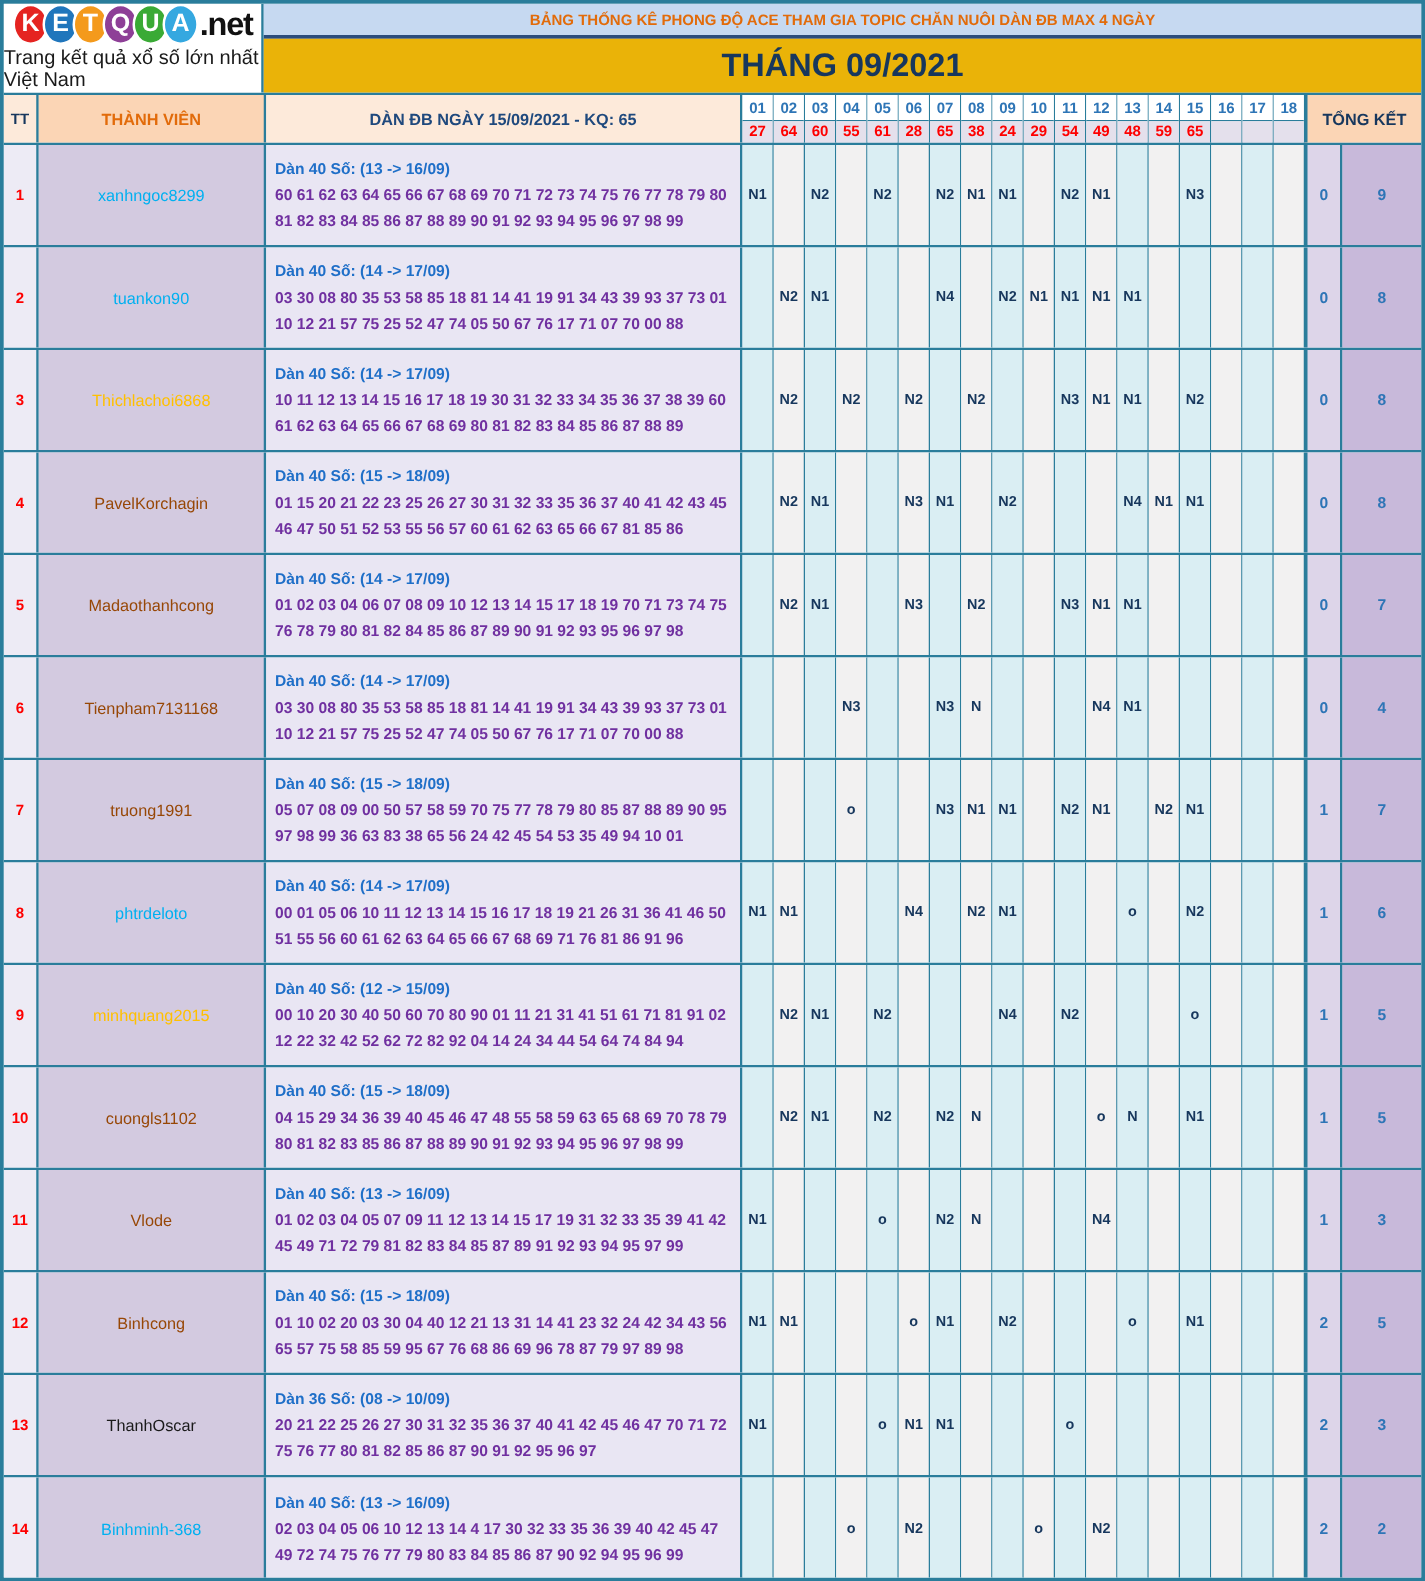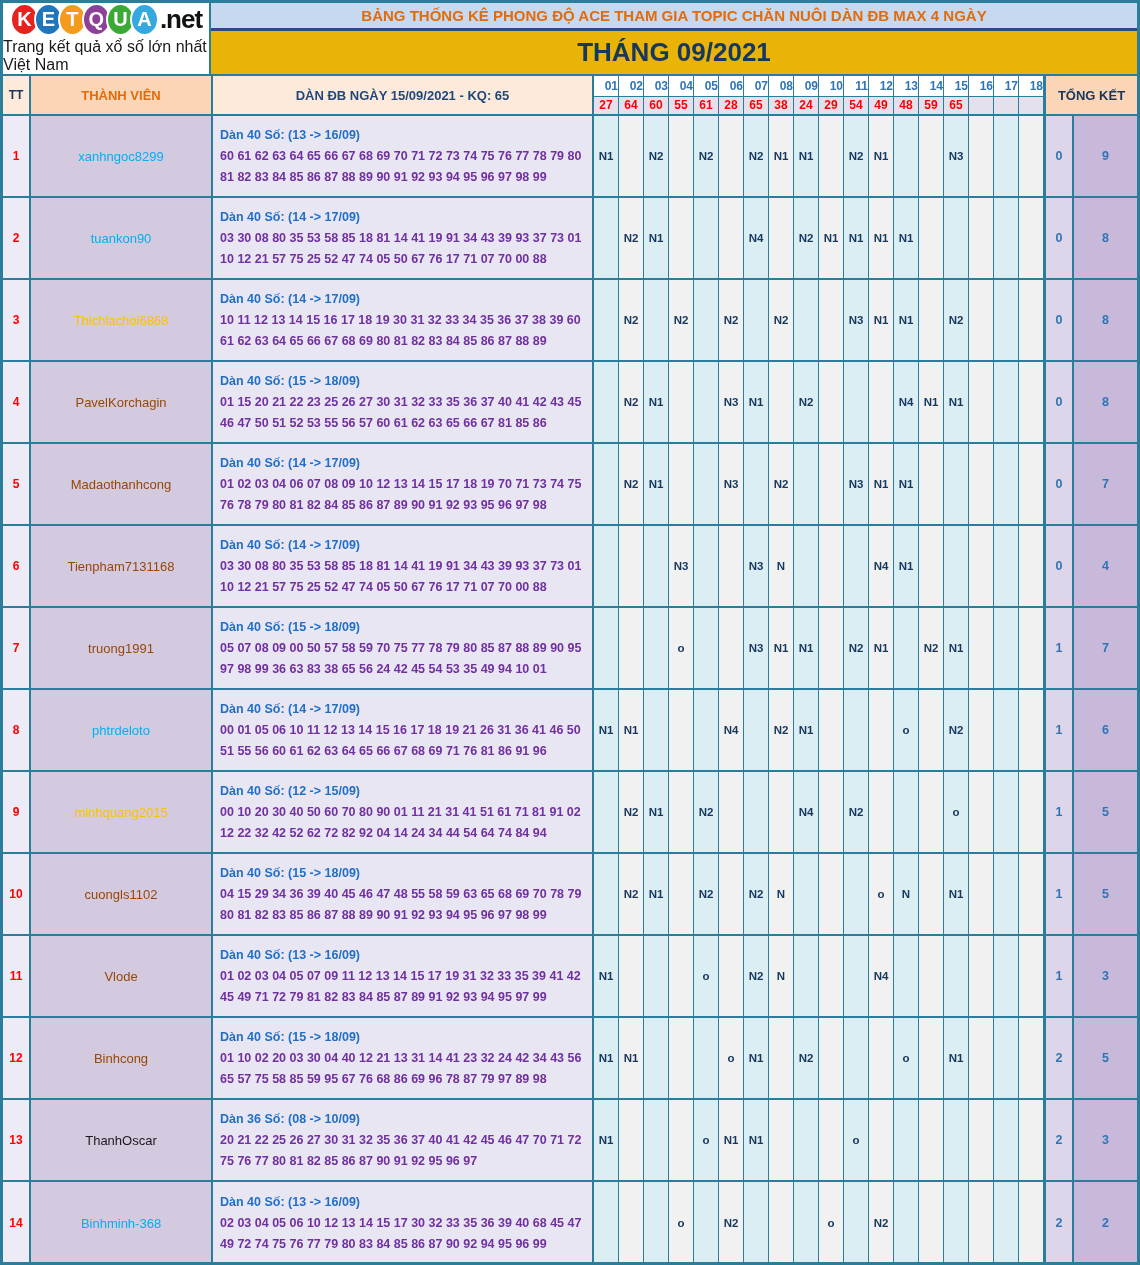--- a/index.html
+++ b/index.html
@@ -11,34 +11,34 @@
   .logo-box { width: 208px; border-right: 2px solid #2a7d9b; background: #fff;
               display: flex; flex-direction: column; align-items: center; justify-content: center; }
   .logo-row { display: flex; align-items: center; margin-bottom: 2px; }
   .logo-letter { width: 29px; height: 33px; border-radius: 50%; color: #fff; font-weight: bold;
                  font-size: 20px; display: flex; align-items: center; justify-content: center;
                  margin-right: -5px; border: 2px solid #fff; }
   .logo-suffix { font-size: 26px; font-weight: bold; color: #111; margin-left: 6px; letter-spacing: -1px; }
   .tagline { font-size: 16px; color: #1a1a1a; }
   .top-right { flex: 1; display: flex; flex-direction: column; }
   .banner { height: 28px; background: #c6d9f1; border-bottom: 3px solid #2c4d7c; color: #e26b0a;
-            font-weight: bold; font-size: 15px; display: flex; align-items: center; justify-content: center; }
+            font-weight: bold; font-size: 12px; display: flex; align-items: center; justify-content: center; }
   .month { flex: 1; background: #eab308; color: #17375d; font-weight: bold; font-size: 26px;
            display: flex; align-items: center; justify-content: center; }
 
   
   .headrow { display: flex; height: 40px; border-bottom: 2px solid #2a7d9b; }
   .c { border-right: 2px solid #2a7d9b; display: flex; align-items: center; justify-content: center; }
   .tt-h { width: 28px; background: #fdeada; color: #17375d; font-weight: bold; font-size: 12px; }
   .member-h { width: 182px; background: #fbd5b5; color: #e26b0a; font-weight: bold; font-size: 13px; }
   .dan-h { width: 381px; background: #fdeada; color: #1f497d; font-weight: bold; font-size: 13px; }
   .day-cols { display: flex; }
   .day-col { width: 25px; display: flex; flex-direction: column; border-right: 1px solid #2a7d9b; }
   .day-num { height: 21px; background: #ffffff; color: #2e75b6; font-weight: bold; font-size: 12px;
-             text-align: right; line-height: 21px; border-bottom: 1px solid #2a7d9b; }
+             text-align: center; line-height: 21px; border-bottom: 1px solid #2a7d9b; }
   .day-res { flex: 1; background: #e4e0ec; color: #fe0000; font-weight: bold; font-size: 12px;
              text-align: center; line-height: 17px; }
   .sum-h { width: 93px; background: #fbd5b5; color: #17375d; font-weight: bold; font-size: 13px;
            border-left: 2px solid #2a7d9b; border-right: none; }
 
   
   .row { display: flex; height: 82px; border-bottom: 2px solid #2a7d9b; }
   .row:last-child { border-bottom: none; }
   .tt-c { width: 28px; background: #edebf5; color: #fe0000; font-weight: bold; font-size: 12px; }
   .member-c { width: 182px; background: #d3cae0; font-weight: normal; font-size: 13px; text-align: center; }
@@ -537,21 +537,21 @@
         <div class="day-c odd"></div>
         <div class="day-c even"></div>
         <div class="c sum1">2</div>
         <div class="c sum2">3</div>
       </div>
       <div class="row">
         <div class="c tt-c">14</div>
         <div class="c member-c" style="color: rgb(0, 176, 240);">Binhminh-368</div>
         <div class="dan-c">
           <div class="dan-title">Dàn 40 Số: (13 -&gt; 16/09)</div>
-          <div class="dan-line">02 03 04 05 06 10 12 13 14 15 17 30 32 33 35 36 39 40 68 45 47</div>
+          <div class="dan-line">02 03 04 05 06 10 12 13 14 4 17 30 32 33 35 36 39 40 42 45 47</div>
           <div class="dan-line">49 72 74 75 76 77 79 80 83 84 85 86 87 90 92 94 95 96 99</div>
         </div>
         <div class="day-c odd"></div>
         <div class="day-c even"></div>
         <div class="day-c odd"></div>
         <div class="day-c even">o</div>
         <div class="day-c odd"></div>
         <div class="day-c even">N2</div>
         <div class="day-c odd"></div>
         <div class="day-c even"></div>

